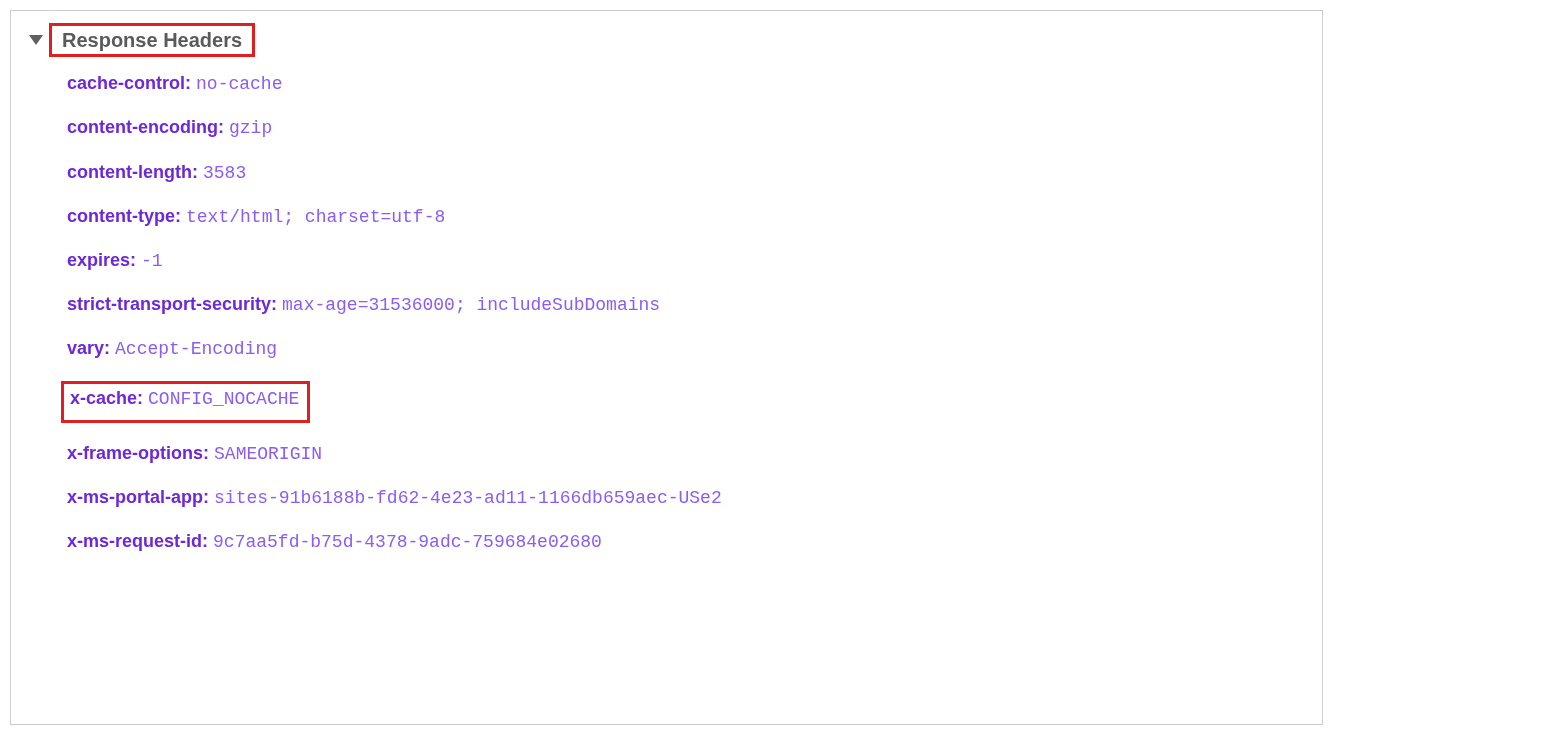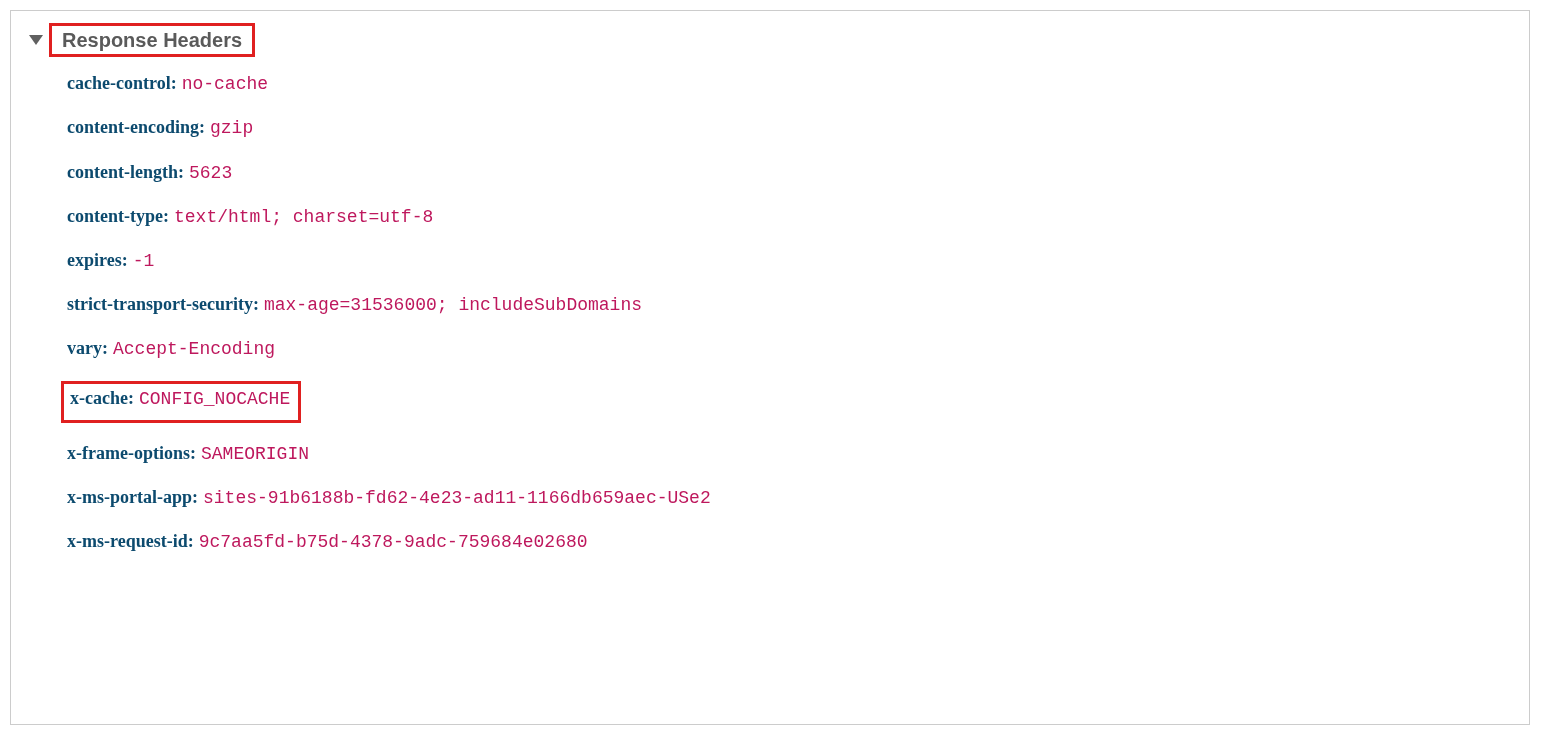--- a/index.html
+++ b/index.html
@@ -6,21 +6,21 @@
   body {
     margin: 0;
     padding: 10px;
     background: #ffffff;
     font-family: "Segoe UI", Arial, sans-serif;
     font-size: 18px;
     color: #303030;
   }
   .panel {
     border: 1px solid #cccccc;
-    width: 1520px;
+    width: 1313px;
     height: 715px;
     padding: 12px 18px;
   }
   .section-title-row {
     display: flex;
     align-items: center;
     margin-bottom: 14px;
   }
   .triangle {
     width: 0;
@@ -47,26 +47,26 @@
     padding-left: 38px;
   }
   .header-row {
     margin: 14px 0 18px 0;
     font-size: 18px;
     line-height: 1.4;
     white-space: nowrap;
   }
   .header-name {
     font-weight: 700;
-    color: #0c4a6e;
-    font-family: Liberation Serif, serif;
+    color: #6d28d9;
+    font-family: Liberation Sans, sans-serif;
   }
   .header-value {
     font-family: Consolas, "Courier New", monospace;
-    color: #be185d;
+    color: #8b5cf6;
     font-size: 18px;
   }
   .row-highlight {
     border: 3px solid #e02020;
     display: inline-block;
     padding: 2px 8px 8px 6px;
     margin-left: -6px;
   }
 </style>
 </head>
@@ -88,21 +88,21 @@
       <span class="header-value">no-cache</span>
     </div>
 
     <div class="header-row">
       <span class="header-name">content-encoding:</span>
       <span class="header-value">gzip</span>
     </div>
 
     <div class="header-row">
       <span class="header-name">content-length:</span>
-      <span class="header-value">5623</span>
+      <span class="header-value">3583</span>
     </div>
 
     <div class="header-row">
       <span class="header-name">content-type:</span>
       <span class="header-value">text/html; charset=utf-8</span>
     </div>
 
 
     <div class="header-row">
       <span class="header-name">expires:</span>

